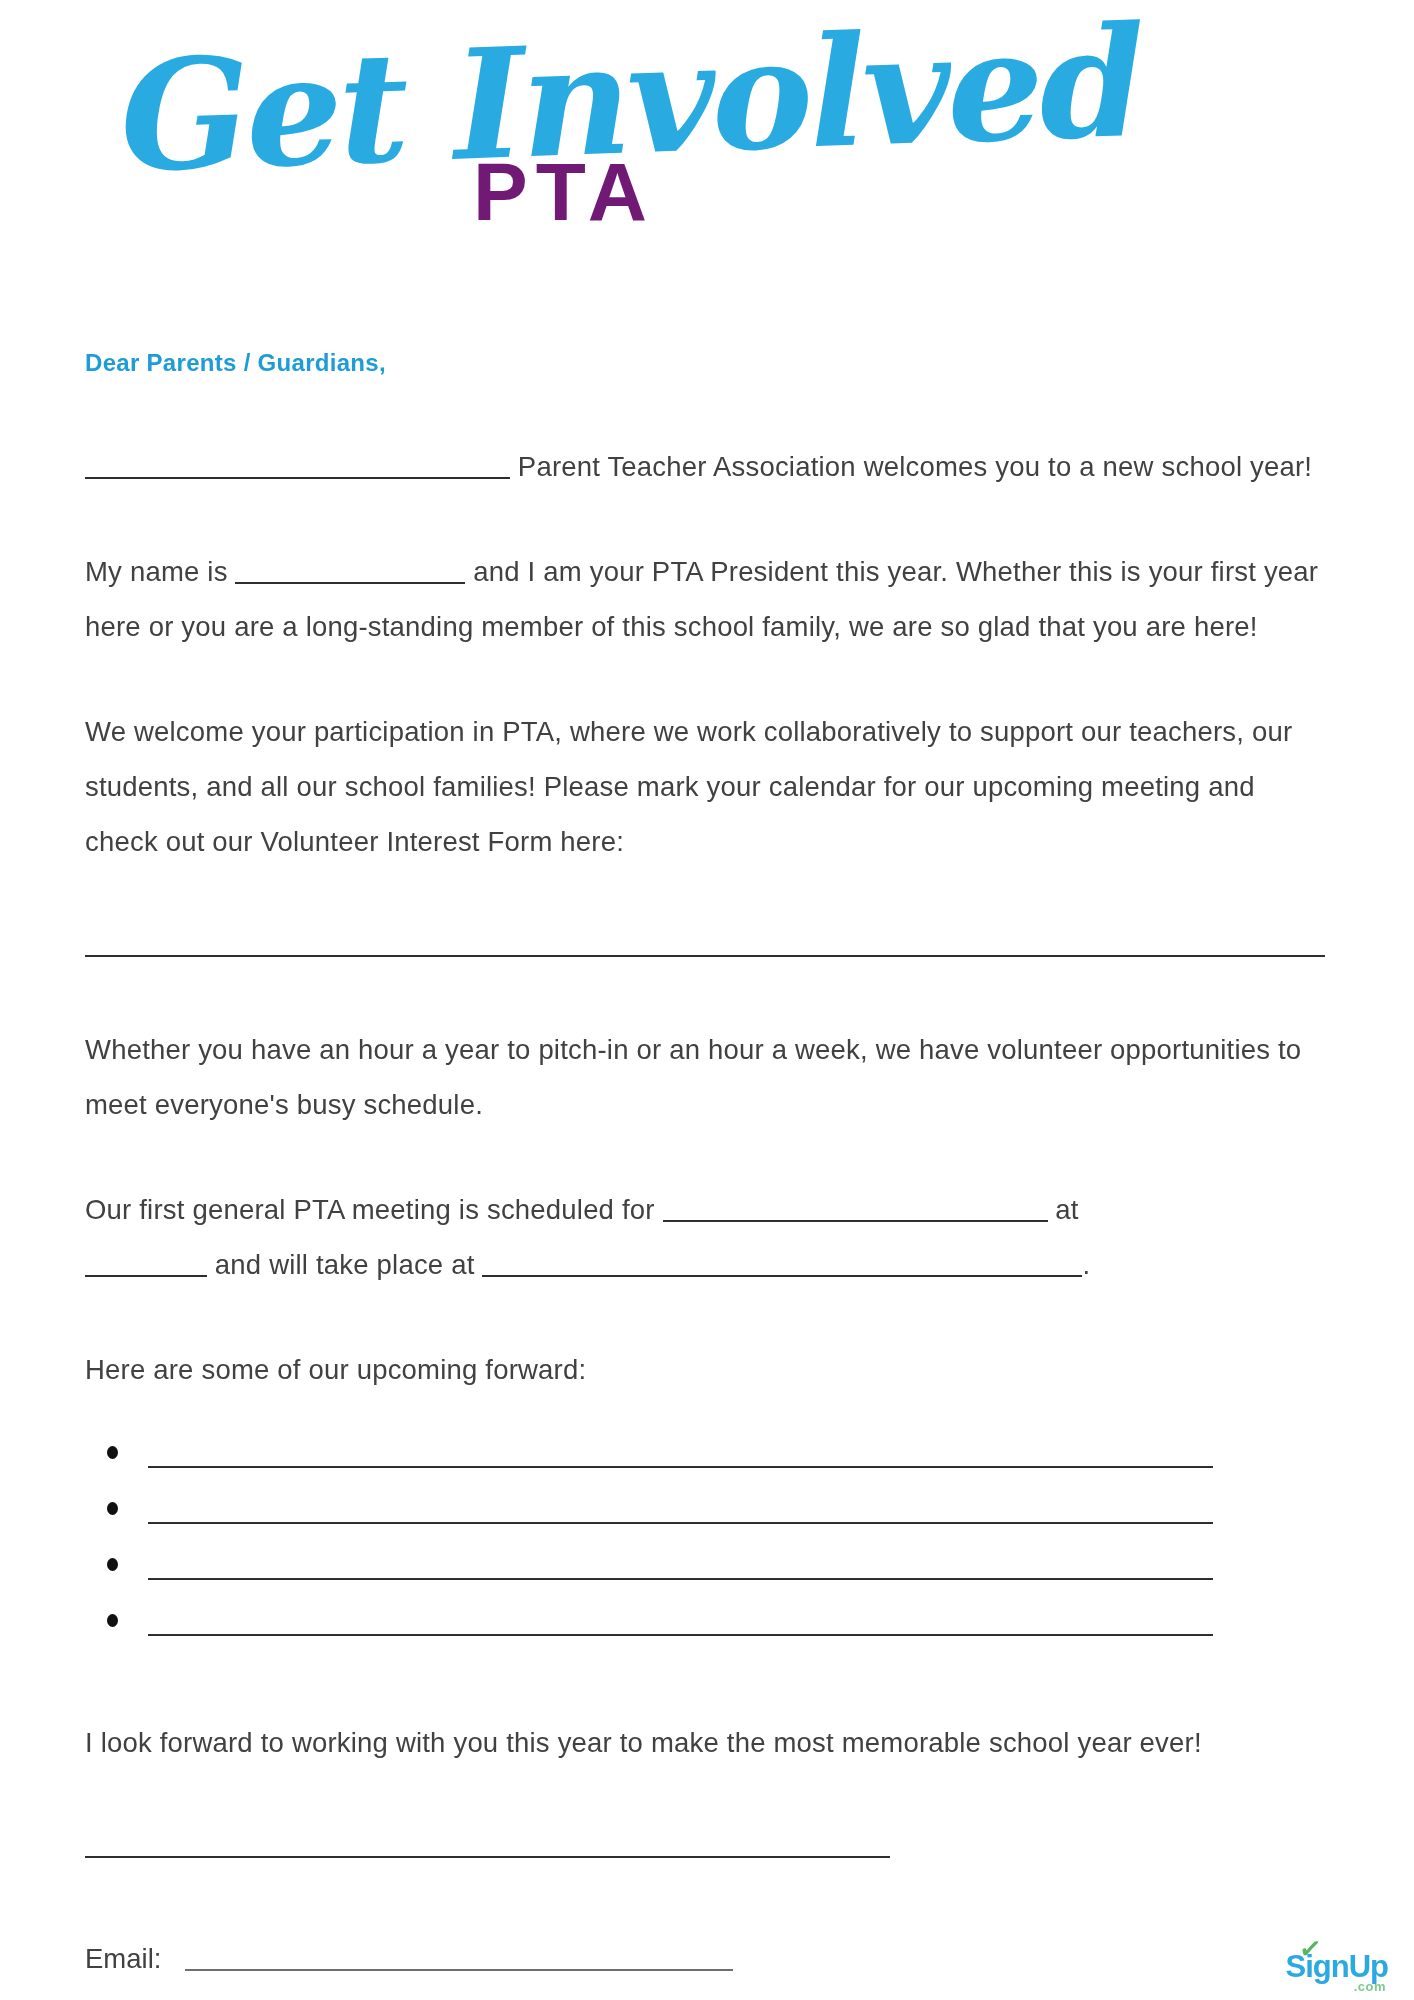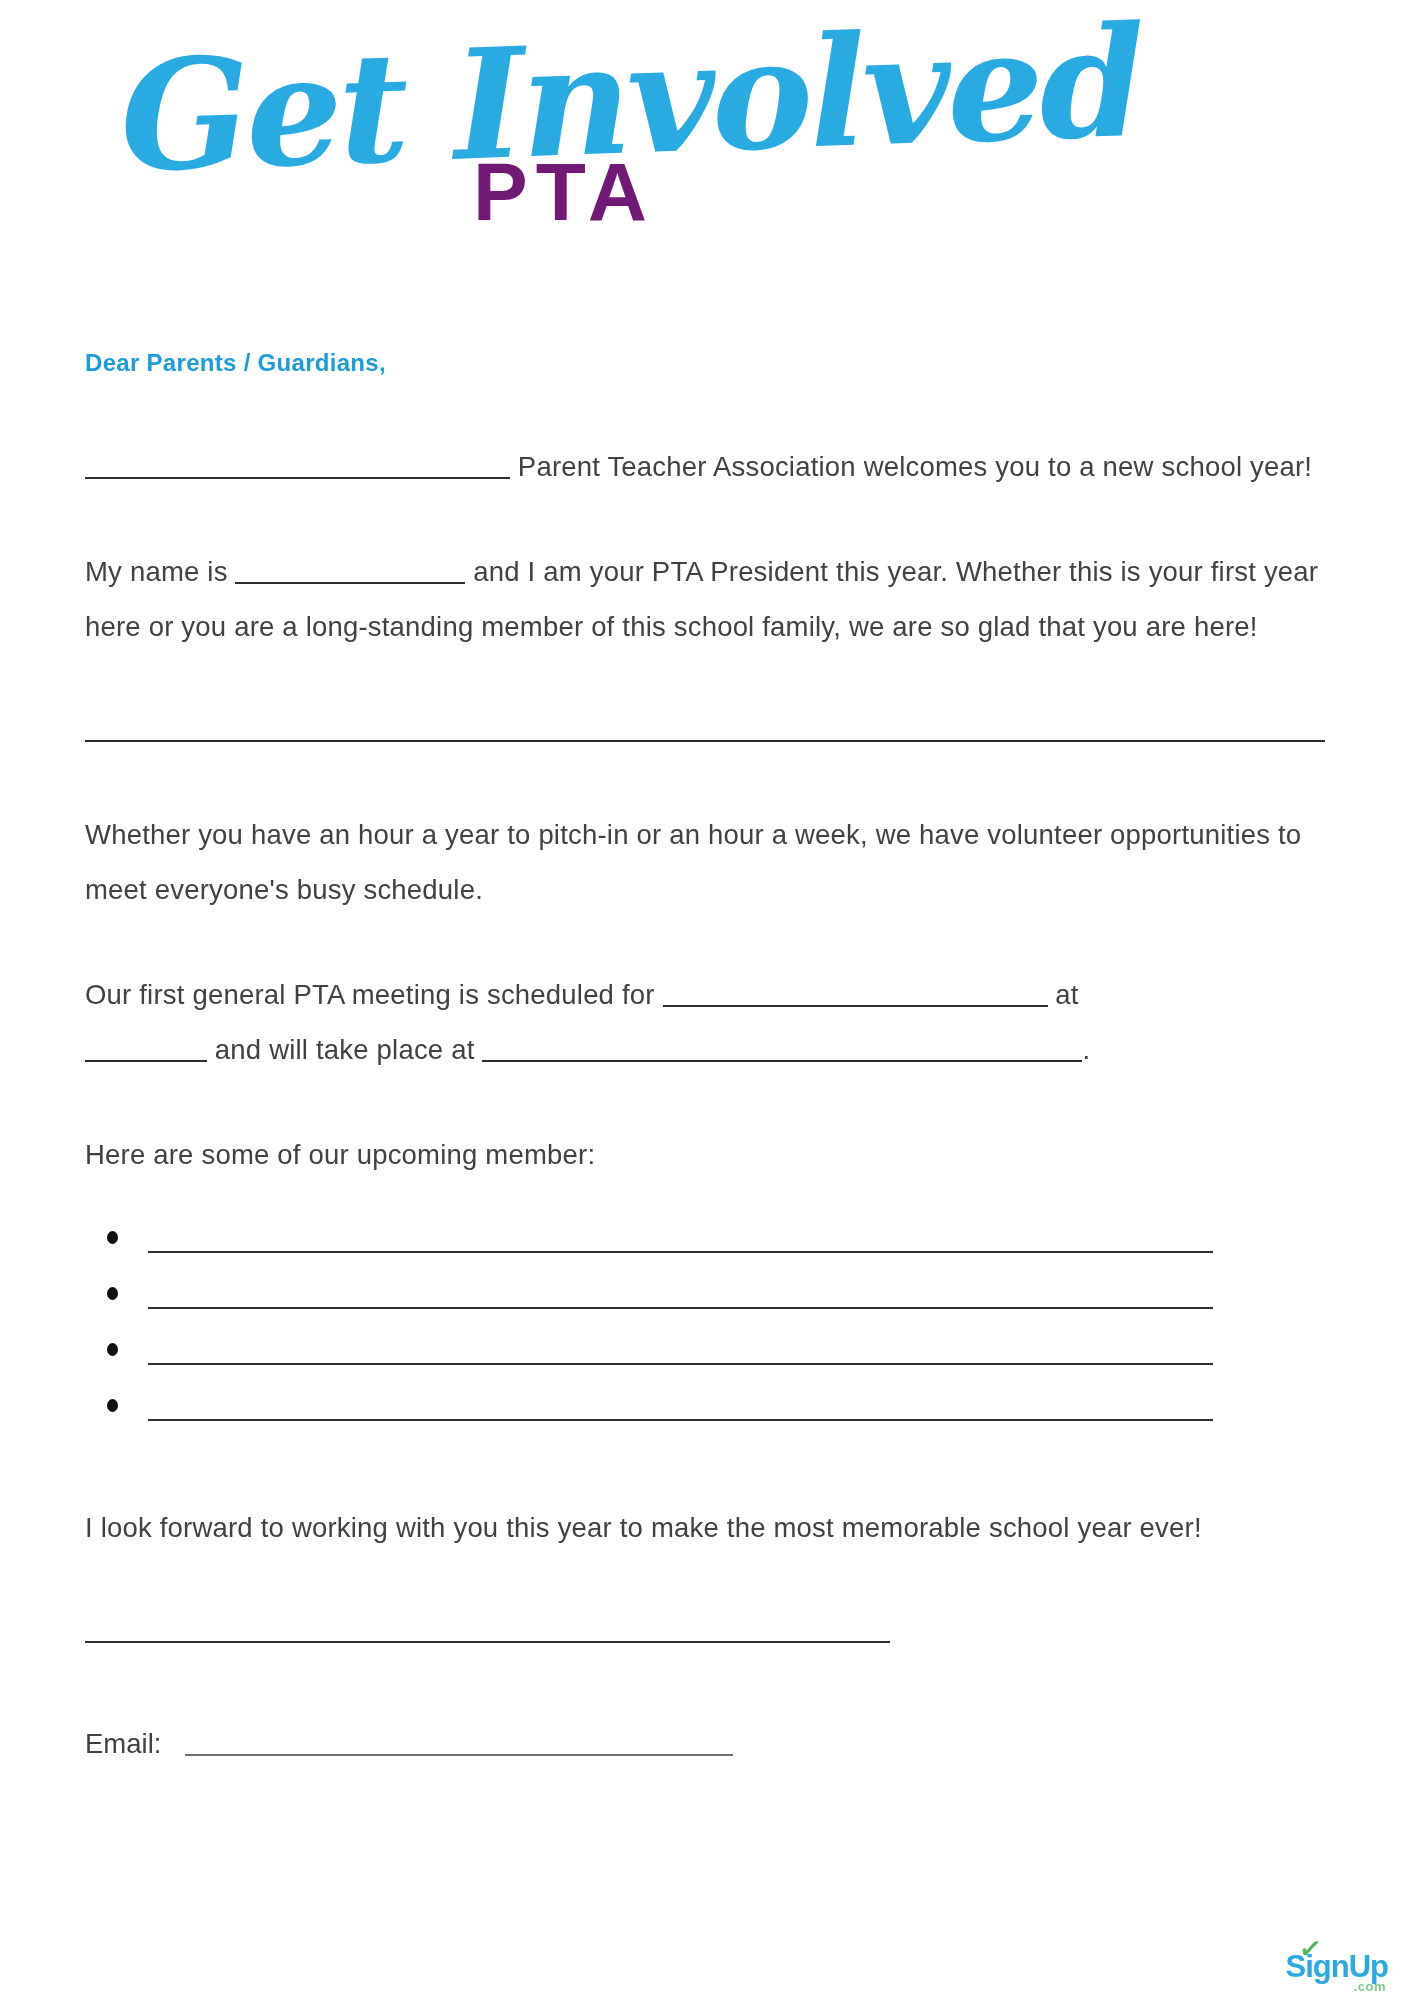--- a/index.html
+++ b/index.html
@@ -93,24 +93,25 @@
     <div class="script-title" style="color: rgb(41, 171, 226);">Get Involved</div>
     <div class="pta-title" style="color: #701a75;">PTA</div>
   </div>
 
   <div class="letter" style="color: rgb(65, 65, 65);">
     <div class="salutation" style="color: rgb(30, 156, 216);">Dear Parents / Guardians,</div>
 
     <div>
         <p class="para first"><span class="blank" style="width: 425px;"></span> Parent Teacher Association welcomes you to a new school year!</p>
         <p class="para">My name is <span class="blank" style="width: 230px;"></span> and I am your PTA President this year. Whether this is your first year here or you are a long-standing member of this school family, we are so glad that you are here!</p>
+        <p class="para">We welcome your participation in PTA, where we work collaboratively to support our teachers, our students, and all our school families! Please mark your calendar for our upcoming meeting and check out our Volunteer Interest Form here:</p>
         <p class="para line-only"><span class="blank" style="width: 1240px;"></span></p>
         <p class="para">Whether you have an hour a year to pitch-in or an hour a week, we have volunteer opportunities to meet everyone's busy schedule.</p>
         <p class="para">Our first general PTA meeting is scheduled for <span class="blank" style="width: 385px;"></span> at<br><span class="blank" style="width: 122px;"></span> and will take place at <span class="blank" style="width: 600px;"></span>.</p>
-        <p class="para">Here are some of our upcoming member:</p>
+        <p class="para">Here are some of our upcoming forward:</p>
       </div>
 
     <div class="bullets">
         <div class="bullet-row">
           <span class="bullet-dot"></span>
           <span class="blank" style="width: 1065px;"></span>
         </div>
         <div class="bullet-row">
           <span class="bullet-dot"></span>
           <span class="blank" style="width: 1065px;"></span>

